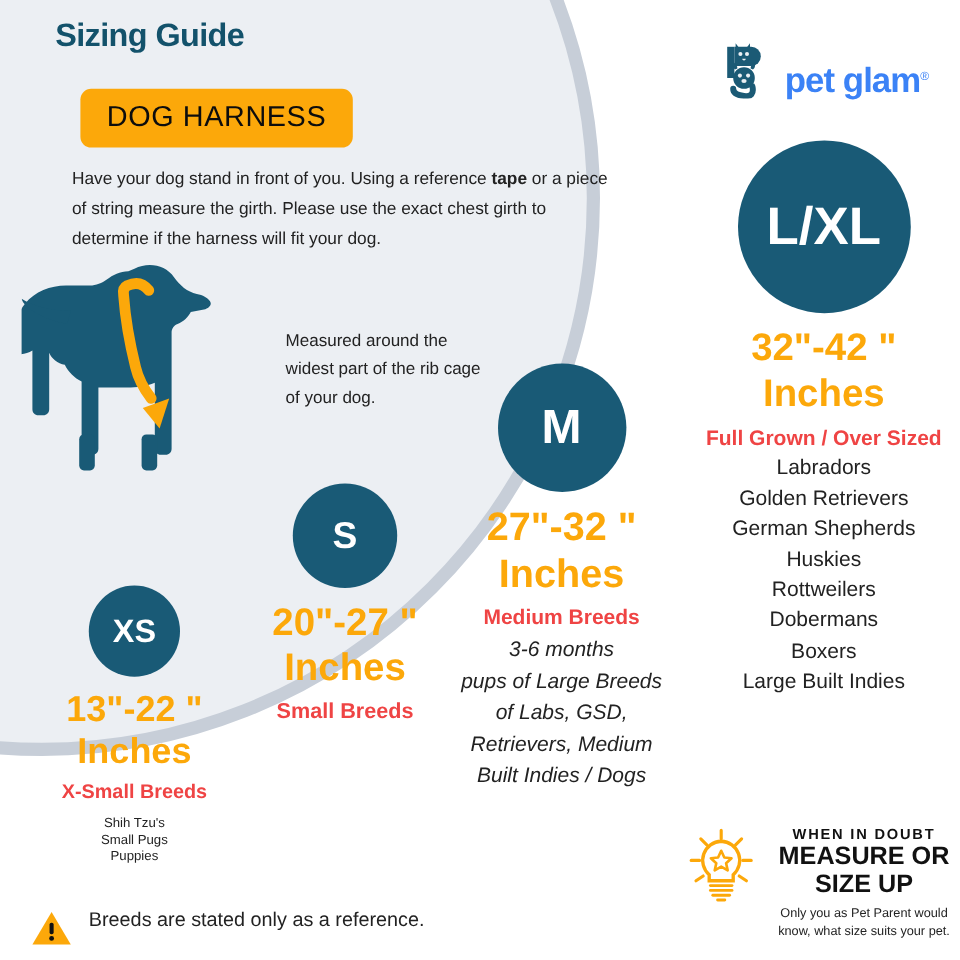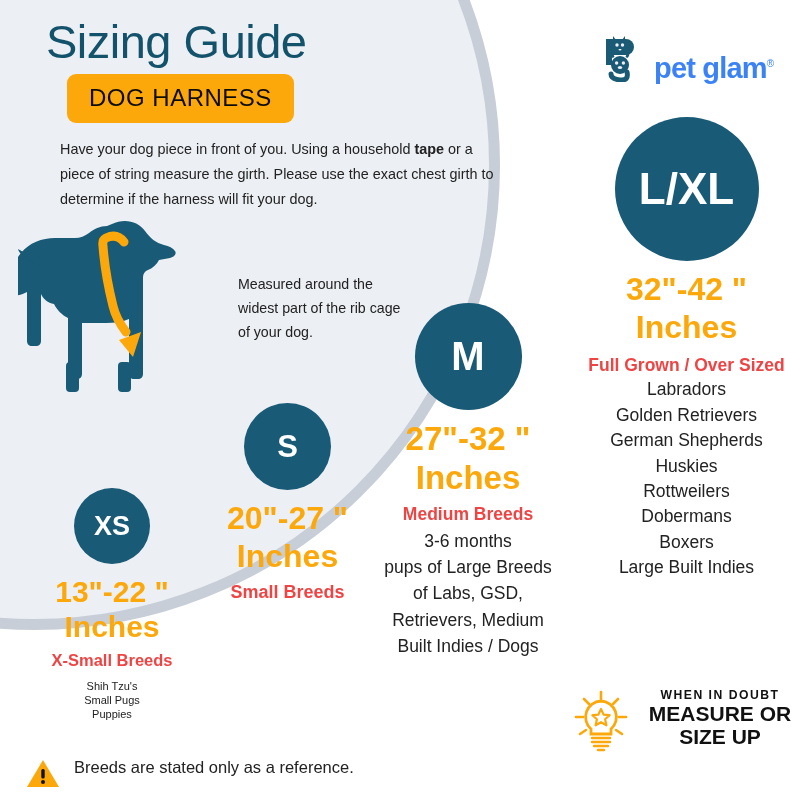--- a/index.html
+++ b/index.html
@@ -22,21 +22,21 @@
     border:11px solid #c7ced8;
     box-sizing:border-box;
   }
   .bg-fill{
     position:absolute;left:0;top:0;width:300px;height:300px;background:#eceff3;
   }
 
   
   .title{
     position:absolute;left:46px;top:14px;
-    font-size:47px;font-weight:normal;color:#13526b;letter-spacing:-0.5px;
+    font-size:27px;font-weight:bold;color:#13526b;letter-spacing:-0.5px;
   }
   .badge{
     position:absolute;left:67px;top:74px;
     background:#FCA80A;border-radius:9px;
     padding:10px 22px 11px 22px;
     font-size:24px;letter-spacing:0.5px;color:#0d0d0d;
   }
   .intro{
     position:absolute;left:60px;top:137px;width:450px;
     font-size:14.4px;line-height:25px;color:#222;
@@ -93,21 +93,21 @@
   #blk-s .range{font-size:32px;}
   #blk-s .breed-head{font-size:18px;margin-top:5px;}
   #blk-s .breed-list{font-size:18px;margin-top:2px;}
 
   
   #blk-m{left:360px;top:303px;width:216px;}
   #blk-m .circle{width:107px;height:107px;font-size:40px;}
   #blk-m .range{font-size:33px;}
   #blk-m .breed-head{font-size:17.5px;margin-top:6px;}
   #blk-m .breed-list{font-size:17.5px;margin-top:2px;line-height:1.5;}
-  #blk-m .breed-list div{white-space:normal;}
+  #blk-m .breed-list div{white-space:normal;font-style:italic;}
 
   
   #blk-lxl{left:573px;top:117px;width:227px;}
   #blk-lxl .circle{width:144px;height:144px;font-size:44px;}
   #blk-lxl .range{font-size:32px;}
   #blk-lxl .breed-head{font-size:17.5px;margin-top:8px;}
   #blk-lxl .breed-list{font-size:17.5px;margin-top:1px;line-height:1.45;}
 
   
   .note{
@@ -130,21 +130,21 @@
 <body>
 
 <div class="canvas">
 
   <div class="bg-circle"></div>
   <div class="bg-fill"></div>
 
   <div class="title">Sizing Guide</div>
   <div class="badge">DOG HARNESS</div>
   <div class="intro">
-    <span>Have your dog piece in front of you. Using a household </span><b>tape</b><span> or a piece of string measure the girth. Please use the exact chest girth to determine if the harness will fit your dog.</span>
+    <span>Have your dog stand in front of you. Using a reference </span><b>tape</b><span> or a piece of string measure the girth. Please use the exact chest girth to determine if the harness will fit your dog.</span>
   </div>
 
   <div class="logo">
     <svg class="logo-mark" viewBox="0 0 44 50">
 
       <rect x="2" y="7" width="6" height="26" fill="#1b5a75"></rect>
 
       <path d="M8 7 h14 a8 8 0 0 1 0 16 H8 Z" fill="#1b5a75"></path>
       <path d="M9 4 l3 4 h-3 Z" fill="#1b5a75"></path>
       <path d="M21 4 l-3 4 h3 Z" fill="#1b5a75"></path>
@@ -267,16 +267,17 @@
         <path d="M28 62 h6"></path>
       </g>
       <path d="M31 21 l2.6 5.6 l6 0.6 l-4.5 4.1 l1.3 6 l-5.4 -3.1 l-5.4 3.1 l1.3 -6 l-4.5 -4.1 l6 -0.6 Z" fill="none" stroke="#FCA80A" stroke-width="2.2" stroke-linejoin="round"></path>
     </svg>
     <div class="doubt-texts">
       <div class="doubt-kicker">WHEN IN DOUBT</div>
       <div class="doubt-main">
         <div>MEASURE OR</div>
         <div>SIZE UP</div>
       </div>
+      <div class="doubt-sub">Only you as Pet Parent would know, what size suits your pet.</div>
     </div>
   </div>
 
 </div>
 
 </body></html>

